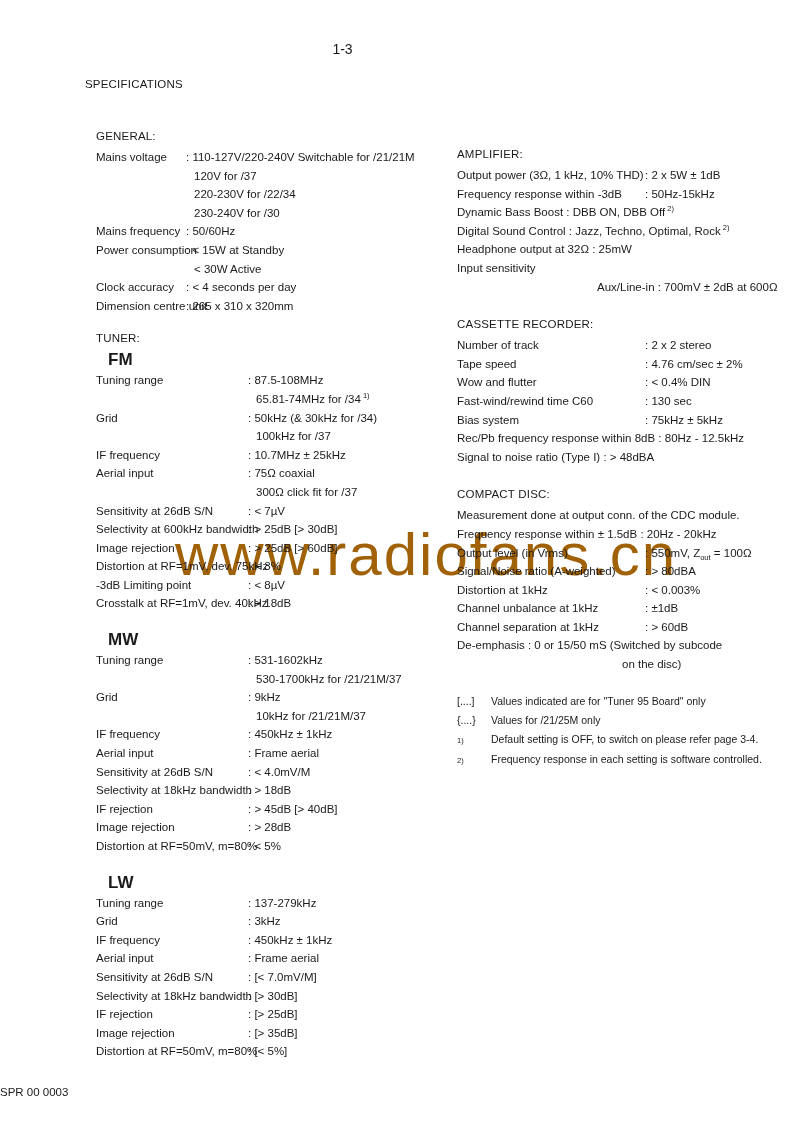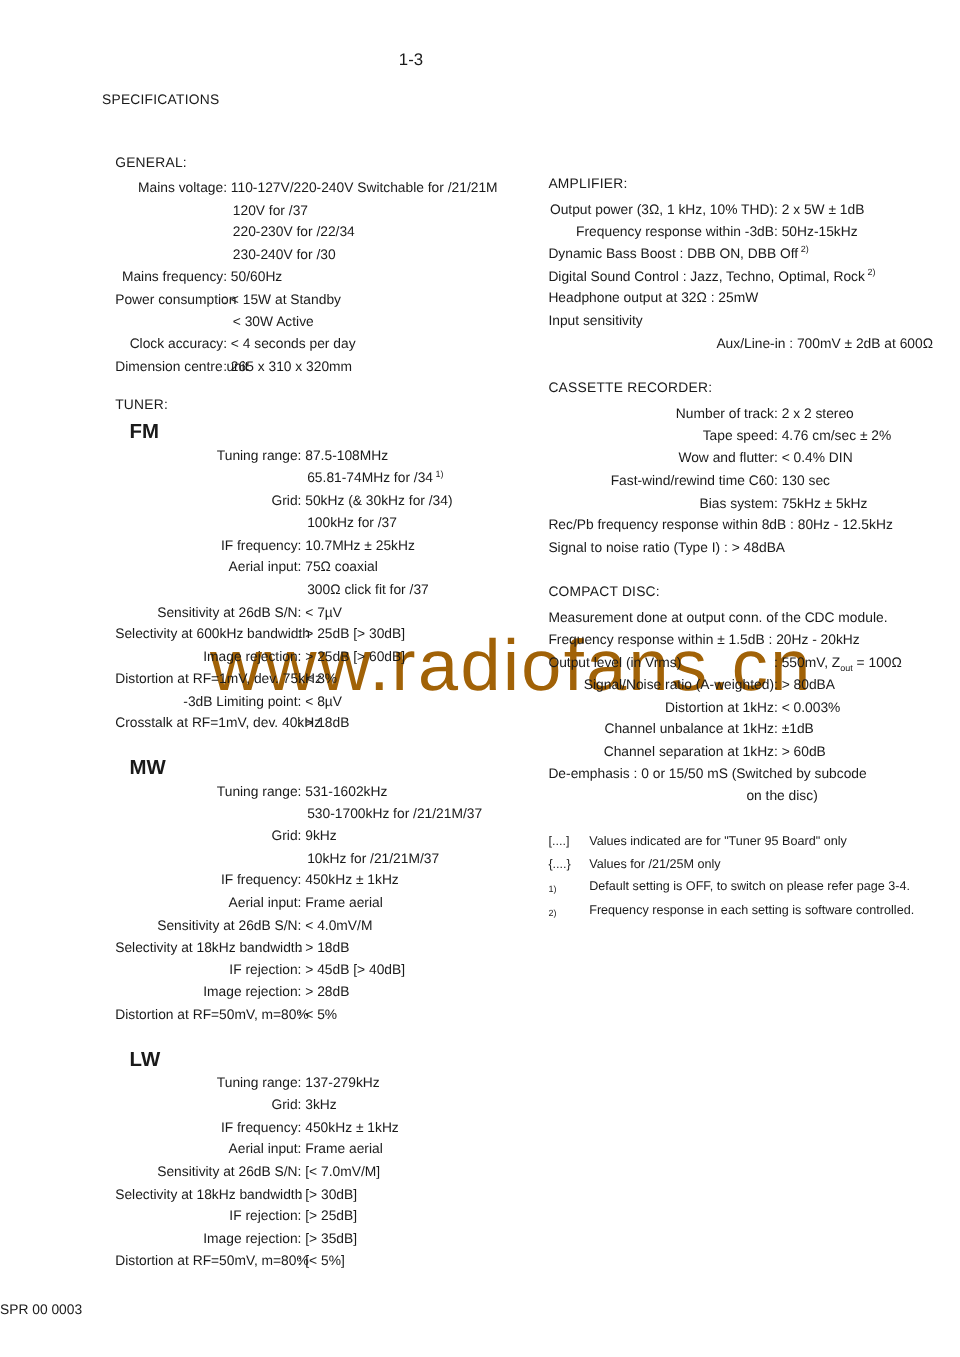--- a/index.html
+++ b/index.html
@@ -88,21 +88,21 @@
   .gap { height: 17px; }
   .gap-lg { height: 22px; }
 
   
   .row {
     display: flex;
     font-size: 11.5px;
     line-height: 18.6px;
     white-space: nowrap;
   }
-  .row .lbl { flex: 0 0 auto; text-align: right; }
+  .row .lbl { flex: 0 0 auto; }
   .row .val { flex: 0 0 auto; }
 
   
   .gen .lbl  { width: 90px; }
   
   .tun .lbl  { width: 152px; }
   
   .amp .lbl  { width: 188px; }
 
   

